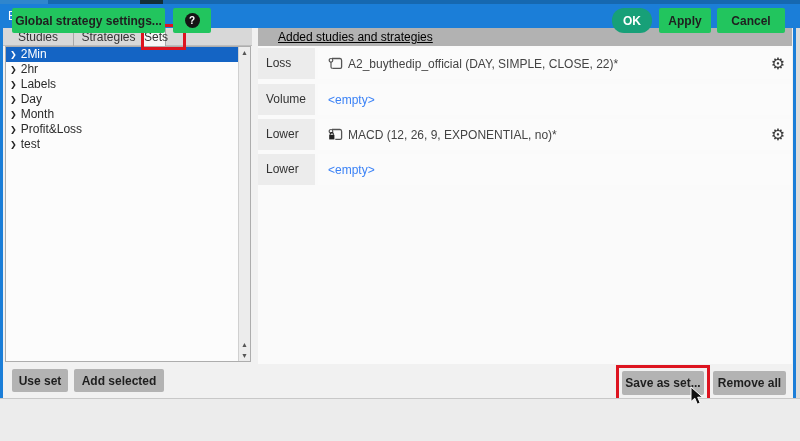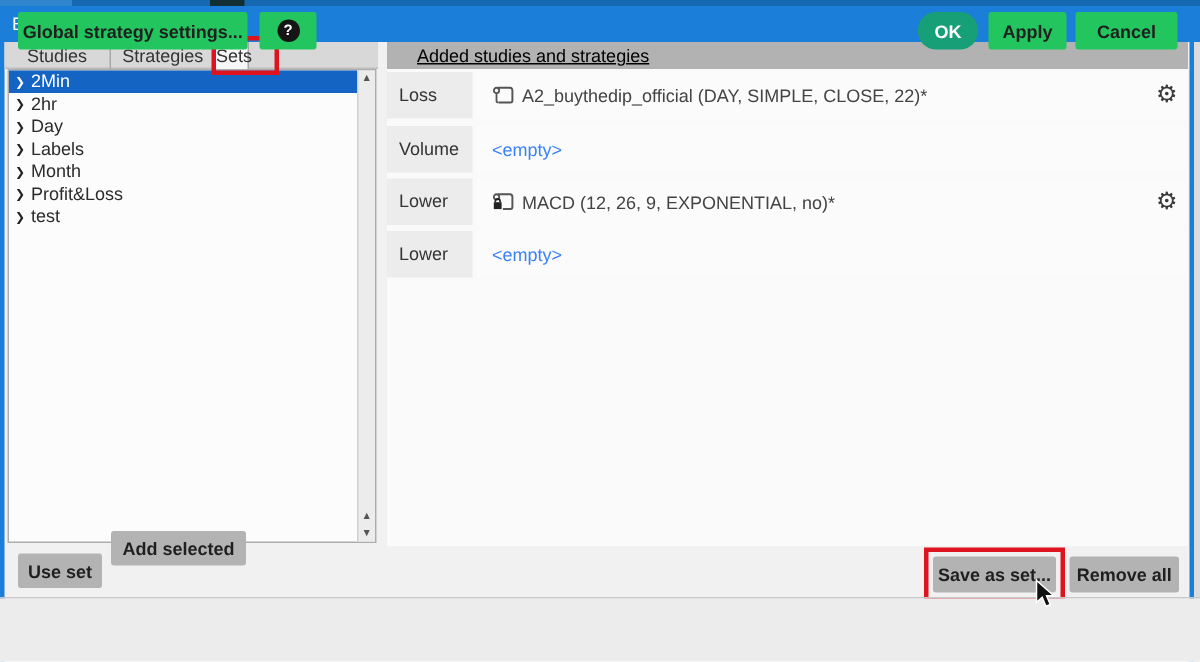--- a/index.html
+++ b/index.html
@@ -106,43 +106,43 @@
   </div>
 
   <div class="list">
     <div class="item selected">
       <span class="chev">❯</span><span>2Min</span>
     </div>
     <div class="item">
       <span class="chev">❯</span><span>2hr</span>
     </div>
     <div class="item">
+      <span class="chev">❯</span><span>Labels</span>
+    </div>
+    <div class="item">
       <span class="chev">❯</span><span>Day</span>
-    </div>
-    <div class="item">
-      <span class="chev">❯</span><span>Labels</span>
     </div>
     <div class="item">
       <span class="chev">❯</span><span>Month</span>
     </div>
     <div class="item">
       <span class="chev">❯</span><span>Profit&amp;Loss</span>
     </div>
     <div class="item">
       <span class="chev">❯</span><span>test</span>
     </div>
     <div class="scrollbar">
       <span class="arr a-top">▲</span>
       <span class="arr a-bup">▲</span>
       <span class="arr a-bdn">▼</span>
     </div>
   </div>
 
   <button class="gbtn" style="left:12px; top:369px; width:56px;">Use set</button>
-  <button class="gbtn" style="left:74px; top:354px; width:90px;">Add selected</button>
+  <button class="gbtn" style="left:74px; top:369px; width:90px;">Add selected</button>
 
   <div class="rpanelbg"></div>
   <div class="rheader">Added studies and strategies</div>
 
   <div class="row" style="top:48px;">
     <div class="cell-label">Loss</div>
     <div class="cell-value">
       <span class="sicon">
         <svg width="15" height="13" viewBox="0 0 15 13">
             <path d="M4 1.5 h8 q1.6 0 1.6 1.9 v6.6 q0 1.3 -1.3 1.3 h-8" fill="none" stroke="#555" stroke-width="1.3"></path>

